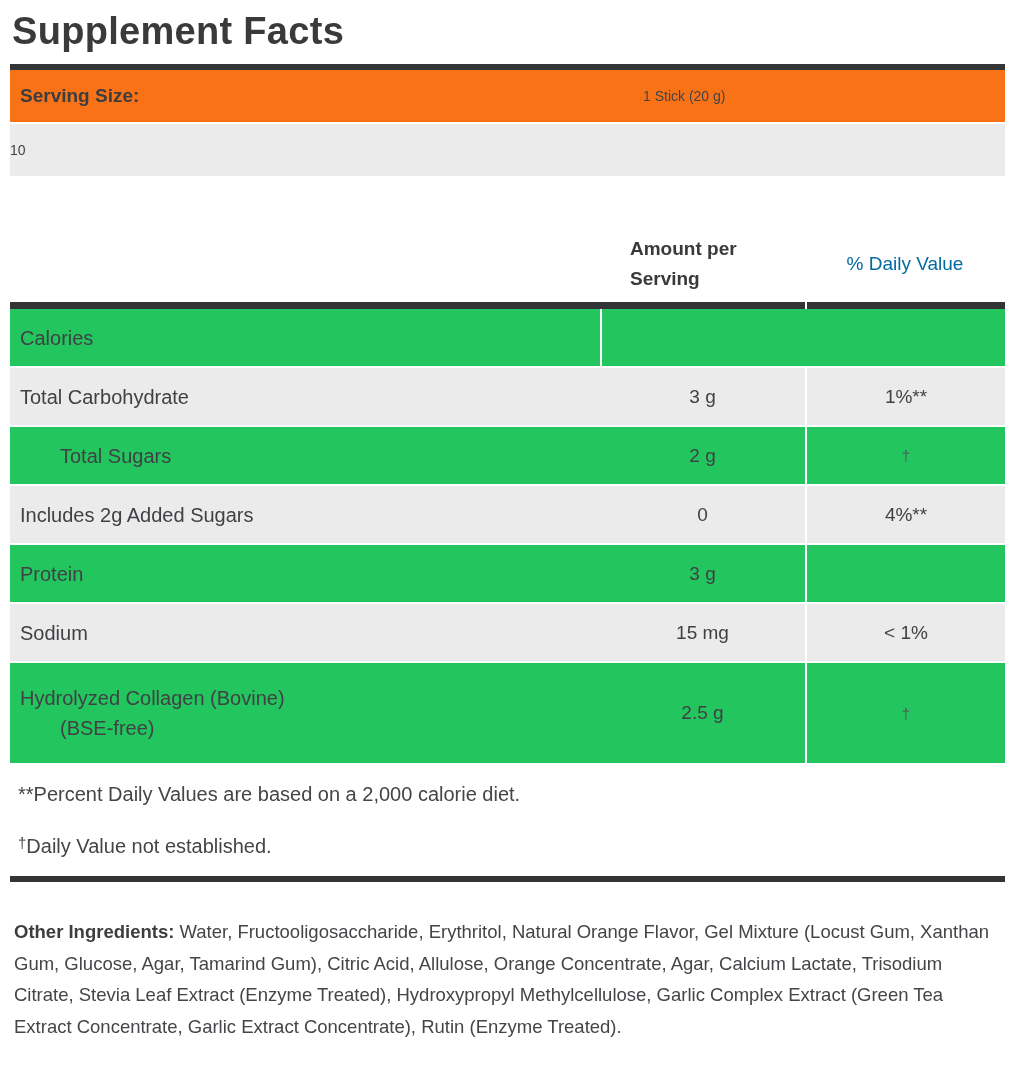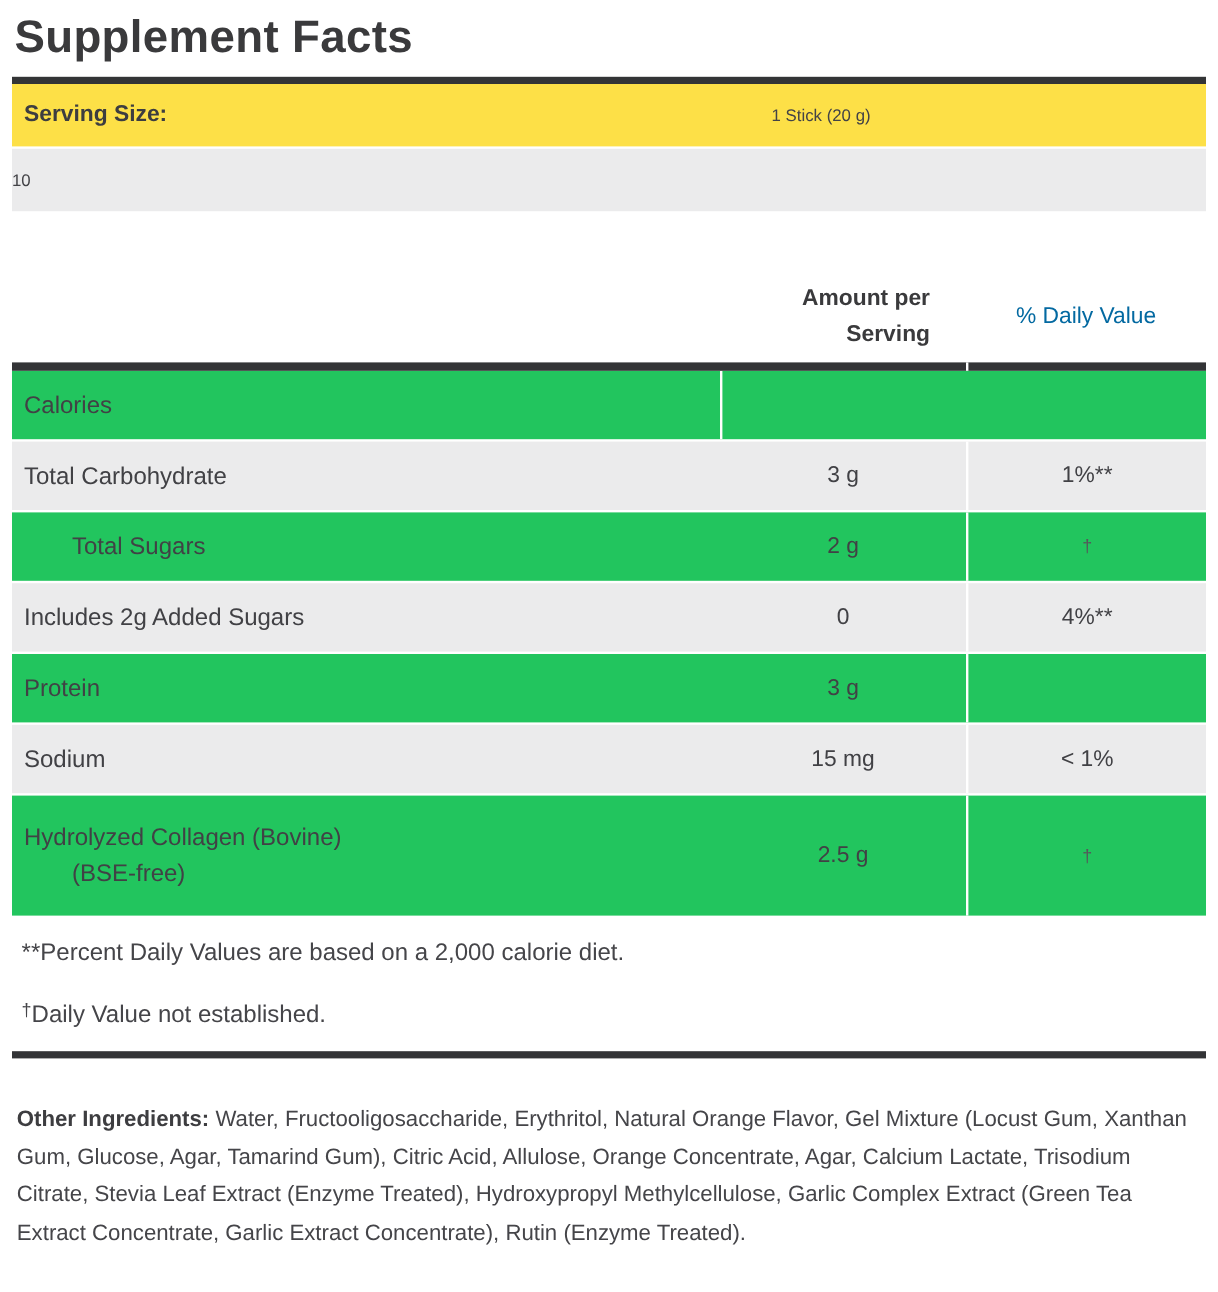--- a/index.html
+++ b/index.html
@@ -31,21 +31,21 @@
     background: #333436;
     margin-top: 16px;
   }
   
   .serving-row {
     display: flex;
     align-items: center;
     height: 52px;
     margin-bottom: 2px;
   }
-  .serving-row.bg-a { background: #fde047; }
+  .serving-row.bg-a { background: #f97316; }
   .serving-row.bg-b { background: #ebebec; }
   .serving-label {
     font-weight: 700;
     font-size: 19px;
     color: #3d3d40;
     padding-left: 10px;
     width: 633px;
     box-sizing: border-box;
   }
   .serving-value {
@@ -59,21 +59,21 @@
   }
   .n-header {
     margin-top: 42px;
     height: 84px;
     align-items: center;
   }
   .n-header .hdr-amount {
     grid-column: 2;
     width: 145px;
     margin: 16px auto;
-    text-align: right;
+    text-align: left;
     font-weight: 700;
     font-size: 19px;
     line-height: 30px;
     color: #3a3a3c;
   }
   .n-header .hdr-dv {
     grid-column: 3;
     text-align: center;
     font-weight: 400;
     font-size: 19px;

